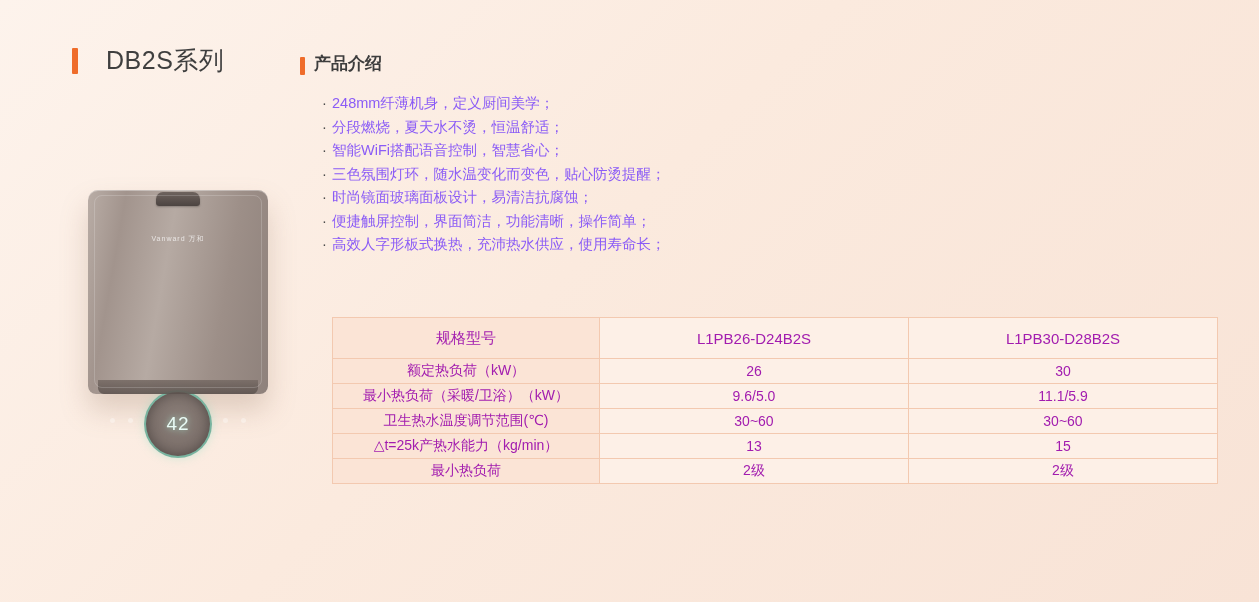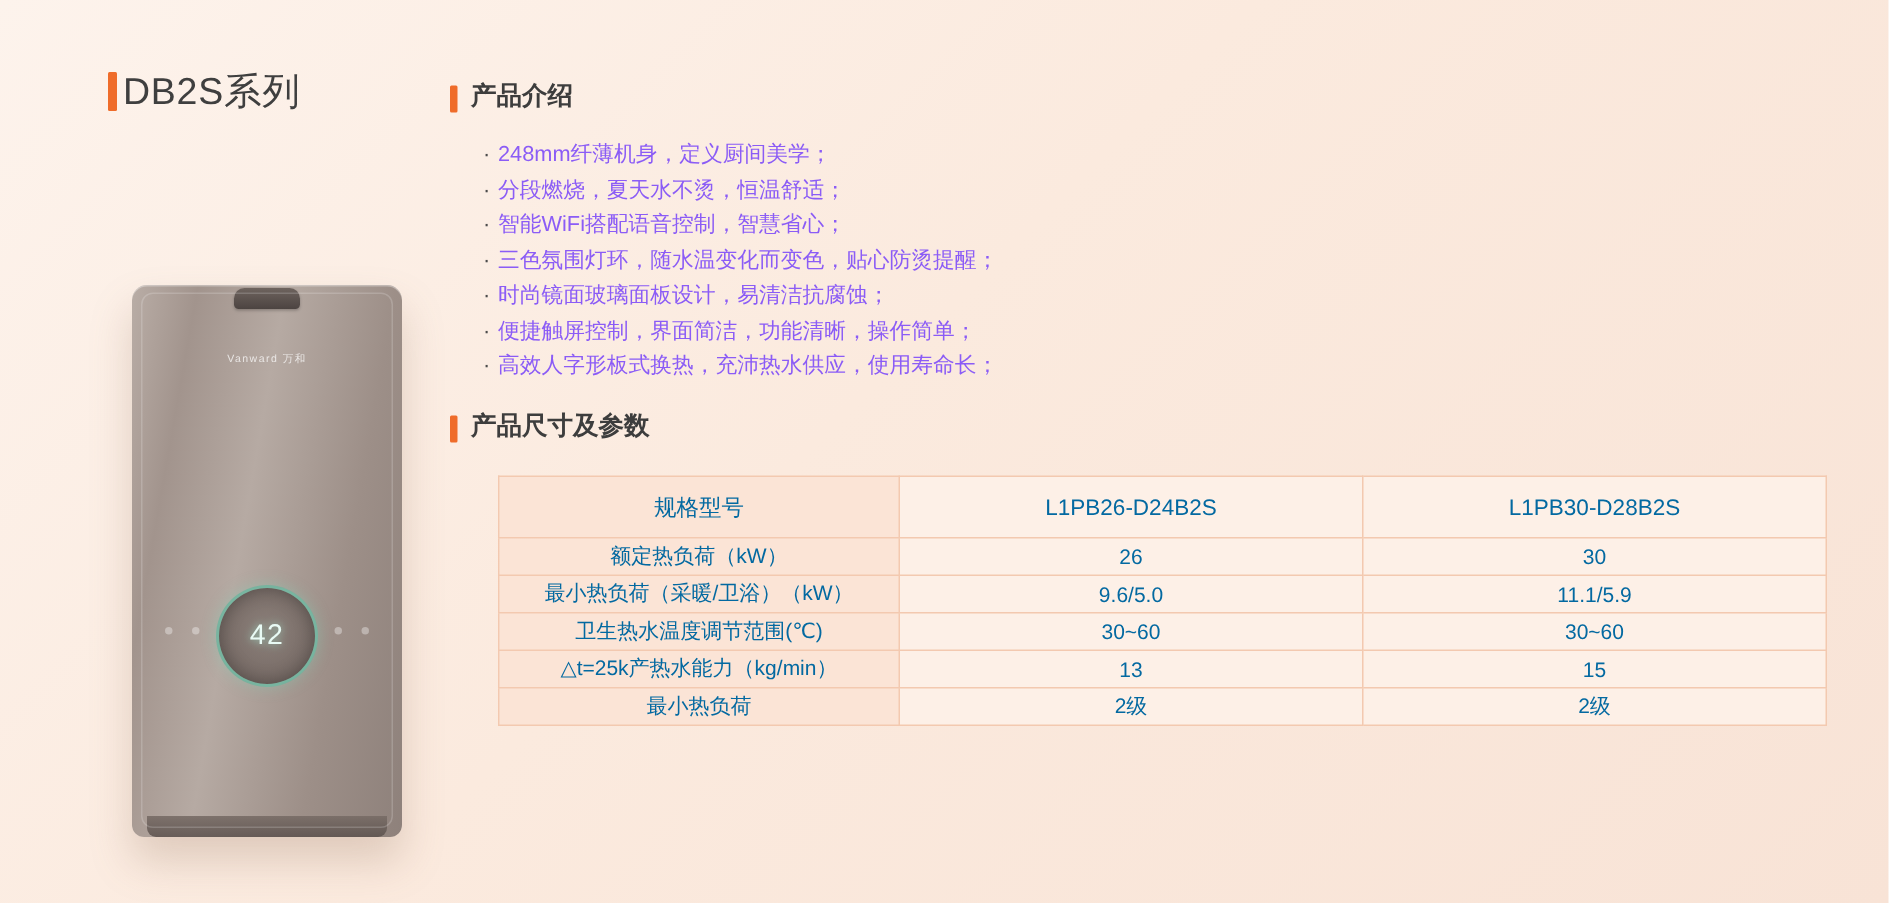--- a/index.html
+++ b/index.html
@@ -24,21 +24,21 @@
   
   .left-col {
     position: absolute;
     left: 72px;
     top: 44px;
     width: 210px;
   }
   .series-title-row {
     display: flex;
     align-items: center;
-    gap: 4px;
+    gap: 28px;
   }
   .bar-accent {
     width: 6px;
     height: 26px;
     background: #ef6c2a;
     border-radius: 1px;
     flex: 0 0 auto;
   }
   .series-title {
     font-size: 25px;
@@ -53,21 +53,21 @@
     left: 88px;
     top: 175px;
     width: 180px;
     height: 320px;
   }
   .heater {
     position: absolute;
     left: 0;
     top: 15px;
     width: 180px;
-    height: 368px;
+    height: 204px;
     border-radius: 10px 10px 8px 8px;
     background: linear-gradient(100deg, #b9ada6 0%, #a2948d 18%, #b6aaa3 42%, #9d8f88 72%, #8e817b 100%);
     box-shadow: 0 16px 28px rgba(150, 118, 98, 0.28), inset 0 1px 0 rgba(255,255,255,0.35);
   }
   .heater:after {
     content: "";
     position: absolute;
     left: 6px;
     right: 6px;
     top: 5px;
@@ -184,21 +184,21 @@
     position: absolute;
     left: 332px;
     top: 317px;
     width: 858px;
     border-collapse: collapse;
     table-layout: fixed;
   }
   .spec-table td {
     border: 1px solid #f3c9b0;
     font-size: 14px;
-    color: #0369a1;
+    color: #a21caf;
     text-align: center;
     height: 22px;
     padding: 1px 4px;
     background: #fdf0e7;
   }
   .spec-table tr.head td {
     height: 38px;
     font-size: 15px;
     background: #fbe4d6;
     border-top: 1px solid #f3c9b0;
@@ -255,26 +255,20 @@
       <li>248mm纤薄机身，定义厨间美学；</li>
       <li>分段燃烧，夏天水不烫，恒温舒适；</li>
       <li>智能WiFi搭配语音控制，智慧省心；</li>
       <li>三色氛围灯环，随水温变化而变色，贴心防烫提醒；</li>
       <li>时尚镜面玻璃面板设计，易清洁抗腐蚀；</li>
       <li>便捷触屏控制，界面简洁，功能清晰，操作简单；</li>
       <li>高效人字形板式换热，充沛热水供应，使用寿命长；</li>
     </ul>
   </div>
 
-  <div class="section" id="spec-section">
-    <div class="section-head">
-      <span class="bar-accent"></span>
-      <span class="section-title">产品尺寸及参数</span>
-    </div>
-  </div>
 
   <table class="spec-table">
     <tbody>
       <tr class="head">
         <td class="label">规格型号</td>
         <td class="val">L1PB26-D24B2S</td>
         <td class="val">L1PB30-D28B2S</td>
       </tr>
       <tr>
         <td class="label">额定热负荷（kW）</td>

